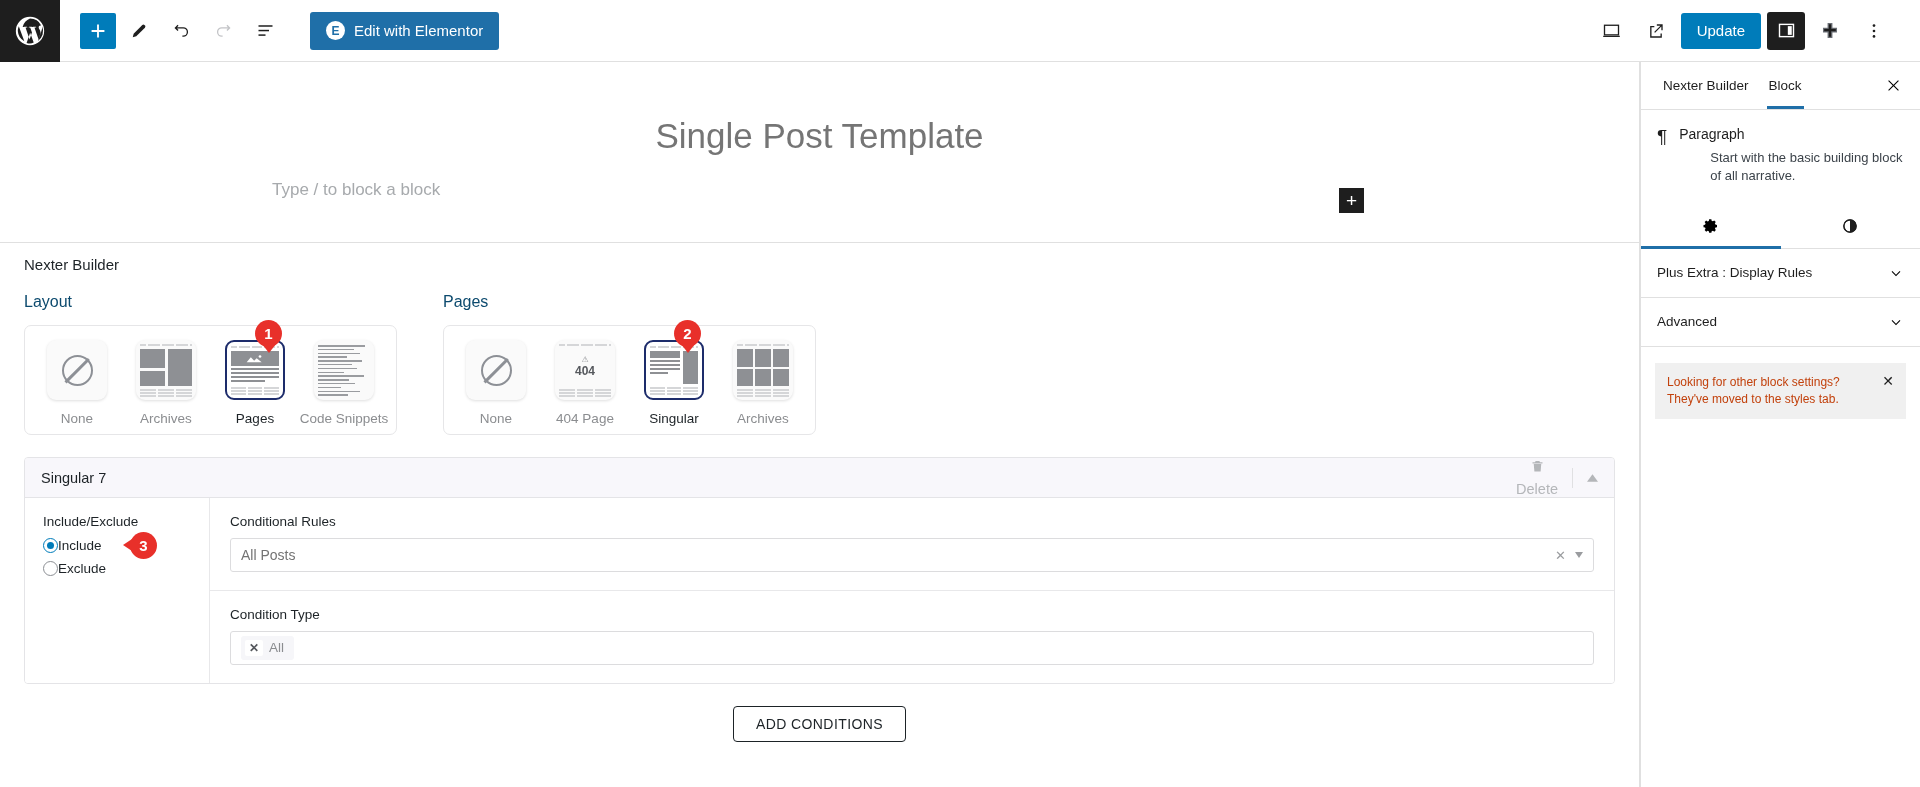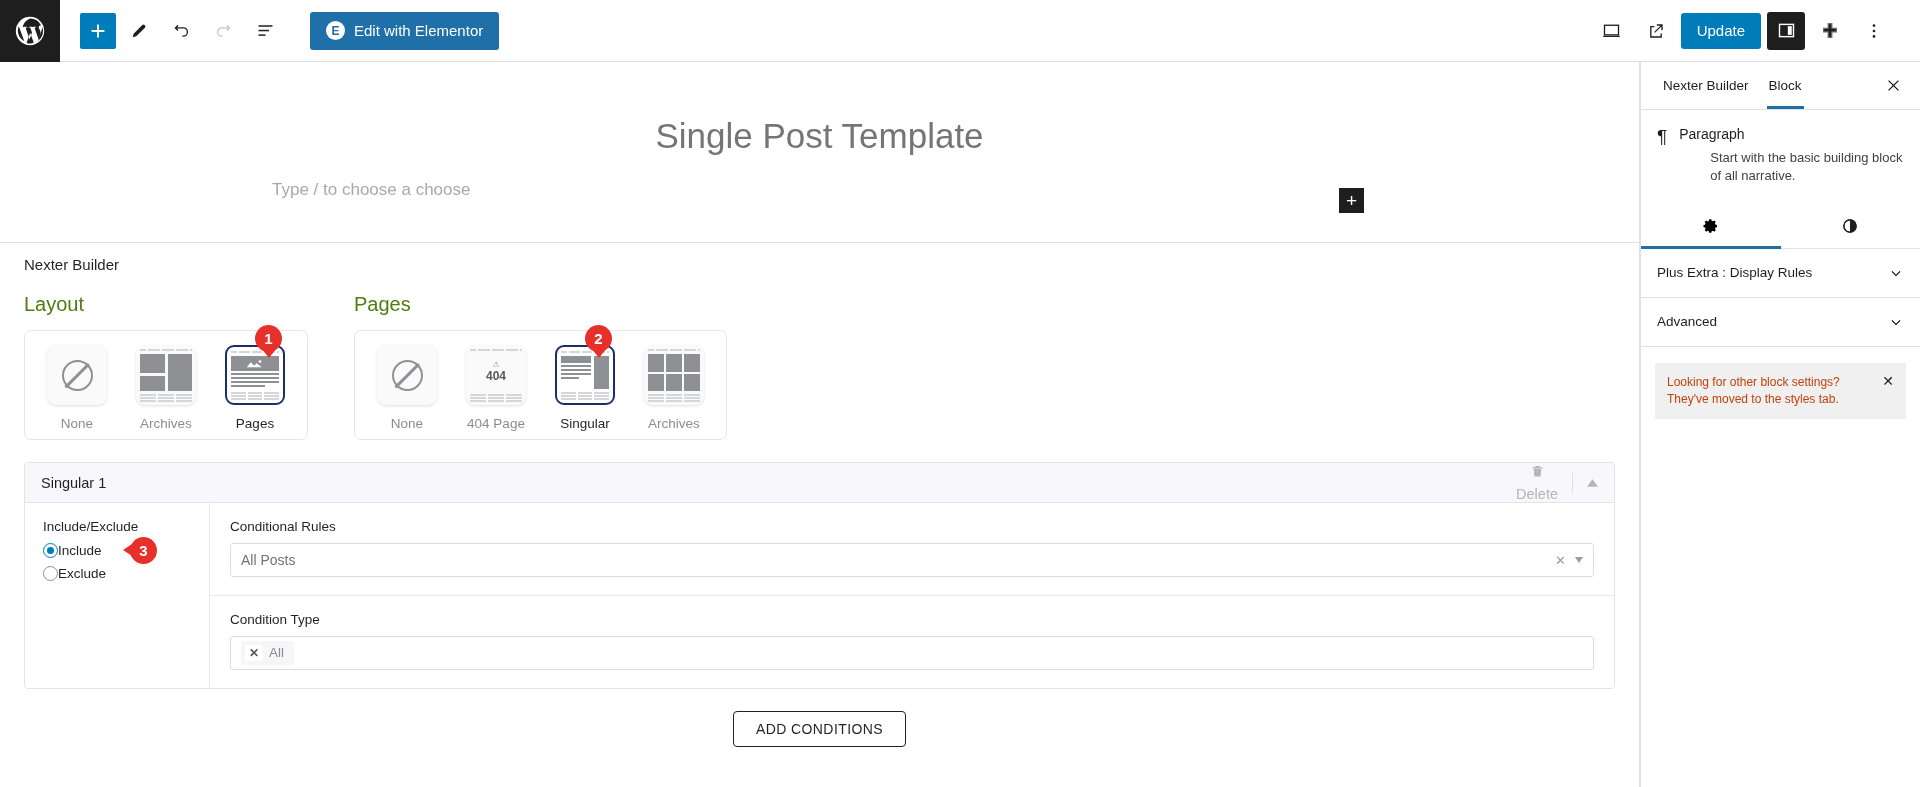--- a/index.html
+++ b/index.html
@@ -81,21 +81,21 @@
     position: absolute; top: 242px; left: 0; width: 1640px; height: 545px;
     background: #fff; border-top: 1px solid #e0e0e0; border-right: 1px solid #e0e0e0;
     overflow: hidden;
   }
   .mb-header {
     height: 42px; display: flex; align-items: center;
     padding: 0 24px; font-size: 15px; color: #1d2327;
   }
 
   .groups { display: flex; padding: 0 24px; gap: 46px; margin-top: 8px; }
-  .group-label { font-size: 20px; color: #4d7c0f; margin-bottom: 14px; font-weight: 400; }
+  .group-label { font-size: 16px; color: #0c4a6e; margin-bottom: 14px; font-weight: 400; }
   .card-row {
     display: flex; gap: 9px; background: #fff; border: 1px solid #e6e6e8;
     border-radius: 7px; padding: 14px 12px 8px 12px;
   }
   .card {
     width: 80px; display: flex; flex-direction: column; align-items: center;
     cursor: pointer; position: relative;
   }
   .card-thumb {
     width: 60px; height: 60px; border-radius: 9px; background: #fafafa;
@@ -344,21 +344,21 @@
           <circle cx="12" cy="5.5" r="1.6"></circle>
           <circle cx="12" cy="12" r="1.6"></circle>
           <circle cx="12" cy="18.5" r="1.6"></circle>
         </svg>
     </button>
   </div>
 </div>
 
 <div class="canvas">
   <div class="post-title">Single Post Template</div>
-  <div class="block-placeholder">Type / to choose a choose</div>
+  <div class="block-placeholder">Type / to block a block</div>
   <div class="inserter-plus">+</div>
   <div class="canvas-caret"></div>
 </div>
 
 <div class="metabox">
   <div class="mb-header">
     <span>Nexter Builder</span>
   </div>
 
   <div class="groups">
@@ -455,20 +455,41 @@
                     <i></i>
                     <i></i>
                     <i></i>
                   </span>
                 </div>
             </div>
           </div>
           <div class="card-name">Pages</div>
         </div>
 
+        <div class="card">
+          <div class="card-thumb">
+            <div class="codelines">
+              <i style="width:90%"></i>
+                <i style="width:70%"></i>
+                <i style="width:80%"></i>
+              <i style="width:55%"></i>
+                <i style="width:85%"></i>
+                <i style="width:65%"></i>
+              <i style="width:75%"></i>
+                <i style="width:50%"></i>
+                <i style="width:88%"></i>
+              <i style="width:60%"></i>
+                <i style="width:72%"></i>
+                <i style="width:45%"></i>
+              <i style="width:80%"></i>
+                <i style="width:58%"></i>
+            </div>
+          </div>
+          <div class="card-name">Code Snippets</div>
+        </div>
 
       </div>
     </div>
 
     <div>
       <div class="group-label">Pages</div>
       <div class="card-row">
 
         <div class="card">
           <div class="card-thumb">
@@ -603,21 +624,21 @@
           </div>
           <div class="card-name">Archives</div>
         </div>
 
       </div>
     </div>
   </div>
 
   <div class="cond-panel">
     <div class="cond-head">
-      <span>Singular 1</span>
+      <span>Singular 7</span>
       <div class="cond-head-right">
         <span class="delete-btn">
           <svg viewBox="0 0 24 24" width="15" height="15" fill="#b4b6b9">
               <path d="M9 3h6l1 2h4v2H4V5h4l1-2zM6 8h12l-1 12H7L6 8z"></path>
             </svg>
           <span>Delete</span>
         </span>
         <span class="divider-v"></span>
         <span class="collapse-caret">
           <svg viewBox="0 0 10 7" width="11" height="8">

